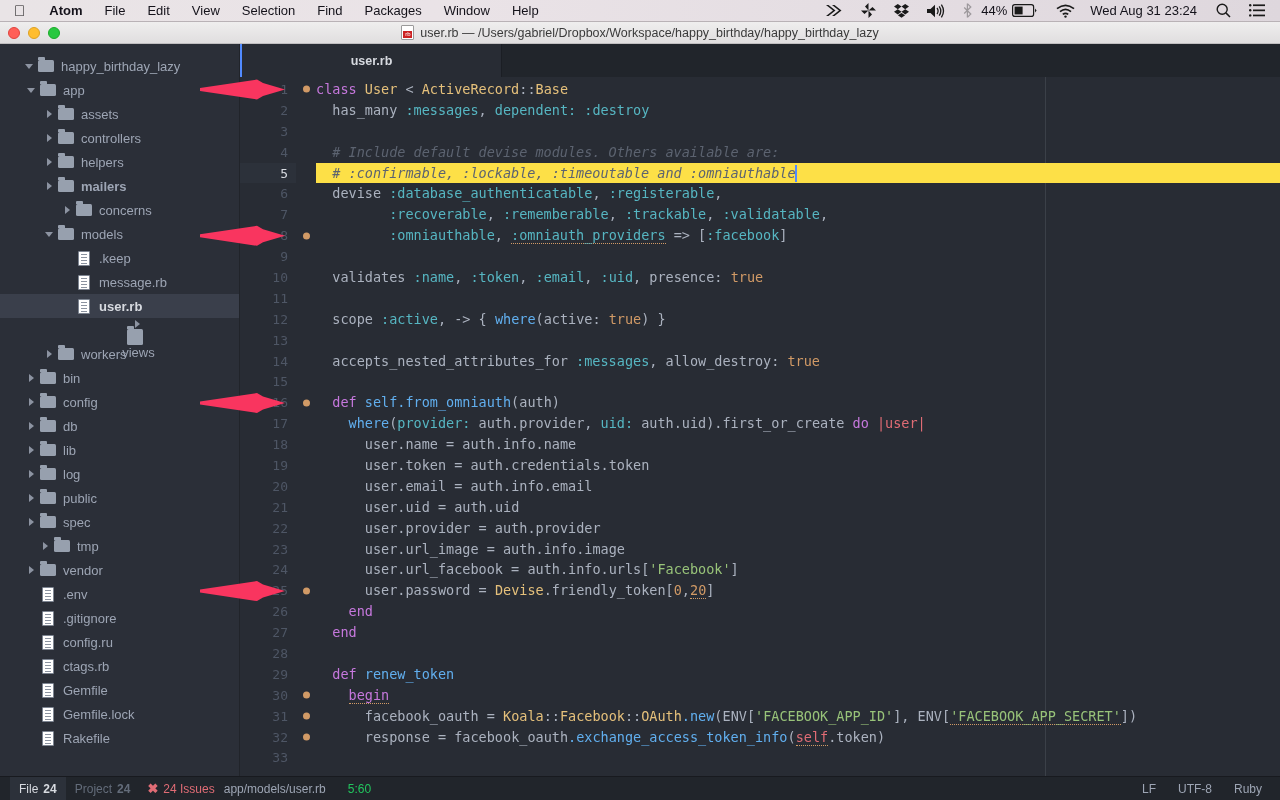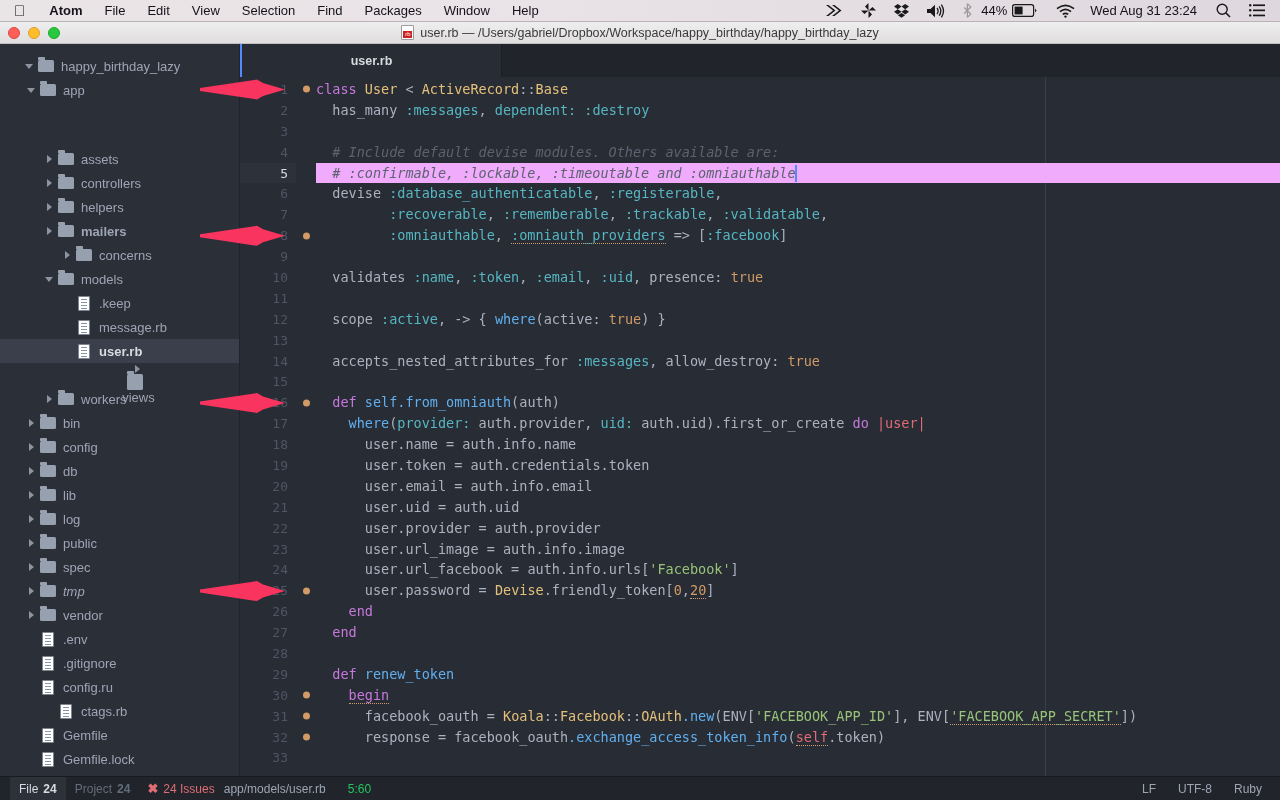--- a/index.html
+++ b/index.html
@@ -134,21 +134,21 @@
     position: absolute; right: -14px; top: 50%; transform: translateY(-50%);
     width: 7px; height: 7px; border-radius: 50%; background: #d19a66;
   }
 
   #codearea {
     flex: 1; position: relative; padding-top: 2px; padding-left: 20px;
     font-family: "DejaVu Sans Mono", monospace; font-size: 13.5px;
     color: #abb2bf; overflow: hidden;
   }
   .cline { height: 20.9px; line-height: 20.9px; white-space: pre; position: relative; }
-  .cline.active { background: #f0abfc; }
+  .cline.active { background: #fde047; }
 
   #wrapguide {
     position: absolute; top: 0; bottom: 0; left: 749px; width: 1px;
     background: #3b4048;
   }
 
   
   .k  { color: #c678dd; }            
   .cls{ color: #e5c07b; }            
   .fn { color: #61afef; }            
@@ -287,21 +287,21 @@
       <div class="trow" style="padding-left: 24px;">
         <span class="arrow open"></span>
         <span class="ficon"></span>
         <span class="tlabel">happy_birthday_lazy</span>
       </div>
       <div class="trow" style="padding-left: 26px;">
         <span class="arrow open"></span>
         <span class="ficon"></span>
         <span class="tlabel">app</span>
       </div>
-      <div class="trow" style="padding-left: 44px; margin-top: 45px;">
+      <div class="trow" style="padding-left: 44px;">
         <span class="arrow closed"></span>
         <span class="ficon"></span>
         <span class="tlabel">assets</span>
       </div>
       <div class="trow" style="padding-left: 44px;">
         <span class="arrow closed"></span>
         <span class="ficon"></span>
         <span class="tlabel">controllers</span>
       </div>
       <div class="trow" style="padding-left: 44px;">
@@ -377,21 +377,21 @@
       <div class="trow" style="padding-left: 26px;">
         <span class="arrow closed"></span>
         <span class="ficon"></span>
         <span class="tlabel">public</span>
       </div>
       <div class="trow" style="padding-left: 26px;">
         <span class="arrow closed"></span>
         <span class="ficon"></span>
         <span class="tlabel">spec</span>
       </div>
-      <div class="trow" style="padding-left: 26px; font-style: italic;">
+      <div class="trow" style="padding-left: 40px;">
         <span class="arrow closed"></span>
         <span class="ficon"></span>
         <span class="tlabel">tmp</span>
       </div>
       <div class="trow" style="padding-left: 26px;">
         <span class="arrow closed"></span>
         <span class="ficon"></span>
         <span class="tlabel">vendor</span>
       </div>
       <div class="trow" style="padding-left: 26px;">
@@ -402,21 +402,21 @@
       <div class="trow" style="padding-left: 26px;">
         <span class="arrow"></span>
         <span class="docicon"></span>
         <span class="tlabel">.gitignore</span>
       </div>
       <div class="trow" style="padding-left: 26px;">
         <span class="arrow"></span>
         <span class="docicon"></span>
         <span class="tlabel">config.ru</span>
       </div>
-      <div class="trow" style=" margin-left: 44px;">
+      <div class="trow" style="padding-left: 26px;">
         <span class="arrow"></span>
         <span class="docicon"></span>
         <span class="tlabel">ctags.rb</span>
       </div>
       <div class="trow" style="padding-left: 26px;">
         <span class="arrow"></span>
         <span class="docicon"></span>
         <span class="tlabel">Gemfile</span>
       </div>
       <div class="trow" style="padding-left: 26px;">

